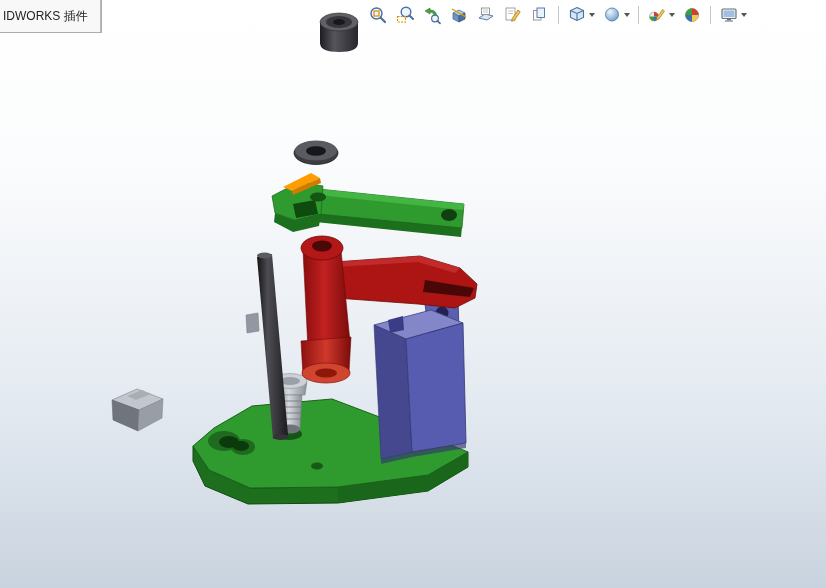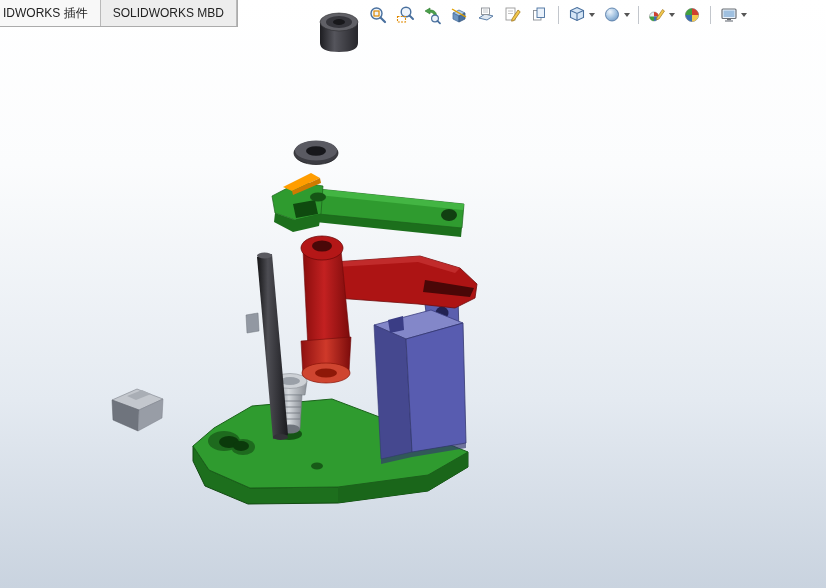--- a/index.html
+++ b/index.html
@@ -5,21 +5,21 @@
   * { box-sizing: border-box; margin: 0; padding: 0; }
   html, body { width: 826px; height: 588px; overflow: hidden; }
   body {
     font-family: "Liberation Sans", sans-serif;
     background: linear-gradient(180deg, #ffffff 0%, #fbfcfd 28%, #e4eaf1 68%, #c9d3df 100%);
     position: relative;
   }
   .viewport { position: absolute; inset: 0; }
 
   .tabbar {
-    position: absolute; top: 0; left: 0; height: 27px; z-index: 10;
+    position: absolute; top: 0; left: 0; height: 33px; z-index: 10;
     display: flex; align-items: stretch;
     background: #701a75; border-bottom: 1px solid #ababab; border-right: 1px solid #ababab;
   }
   .tab {
     display: flex; align-items: center; padding: 0 12px;
     font-size: 12px; color: #222; white-space: nowrap;
     background: #f8f8f8; border-right: 1px solid #b9b9b9; cursor: default;
   }
   .tab:first-child { padding-left: 3px; }
   .tab.alt { background: #ededed; }
@@ -156,21 +156,20 @@
   <g>
     <polygon points="112,400 137,389 163,399 139,410" fill="#c3c7cd" stroke="#7c818a" stroke-width="0.6"></polygon>
     <polygon points="127,396 142,390 151,394 136,400" fill="#a9aeb5"></polygon>
     <polygon points="112,400 139,410 138,431 113,420" fill="#6f747d" stroke="#5c6168" stroke-width="0.5"></polygon>
     <polygon points="139,410 163,399 162,418 138,431" fill="#989da6" stroke="#7c818a" stroke-width="0.5"></polygon>
   </g>
 </svg>
 
 <div class="tabbar">
   <div class="tab">IDWORKS 插件</div>
-  <div class="tab alt">SOLIDWORKS MBD</div>
 </div>
 
 <div class="toolbar">
 
   <div class="tbgroup">
     <button class="tb">
       <svg class="icon" width="20" height="20" viewBox="0 0 20 20">
         <circle cx="8.5" cy="8.5" r="5.5" fill="#eef4fb" stroke="#49709e" stroke-width="1.4"></circle>
         <line x1="12.7" y1="12.7" x2="17" y2="17" stroke="#49709e" stroke-width="2.2" stroke-linecap="round"></line>
         <rect x="6" y="6" width="5" height="5" fill="none" stroke="#e08a00" stroke-width="1.2"></rect>

